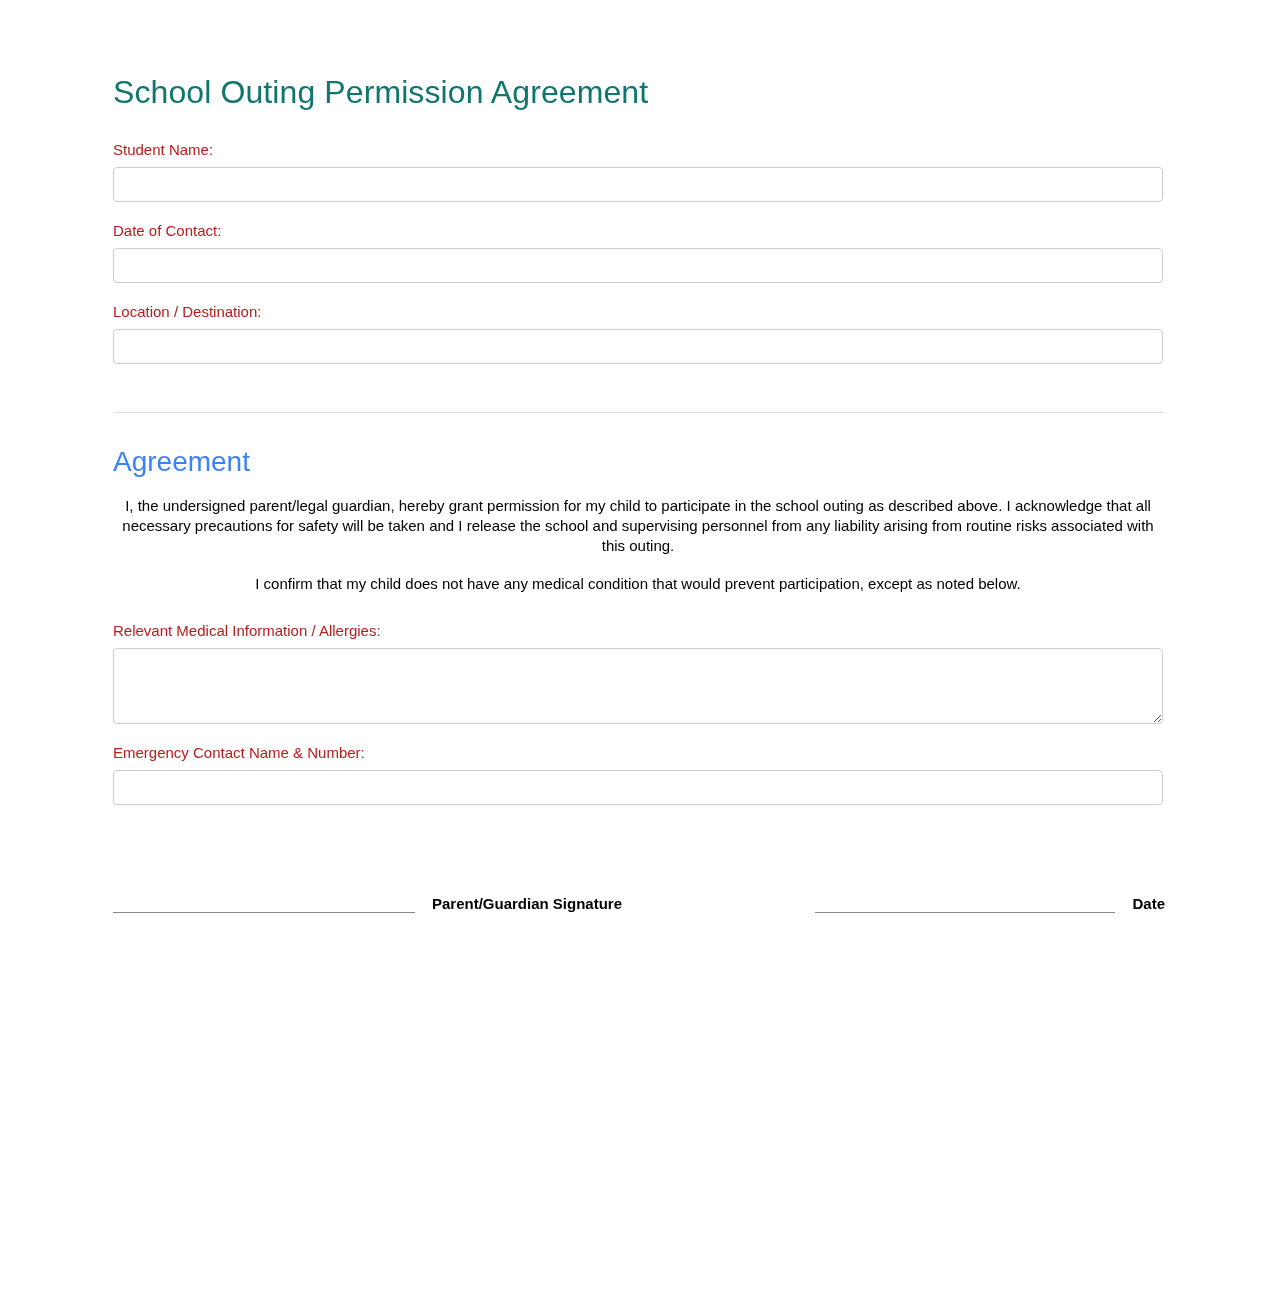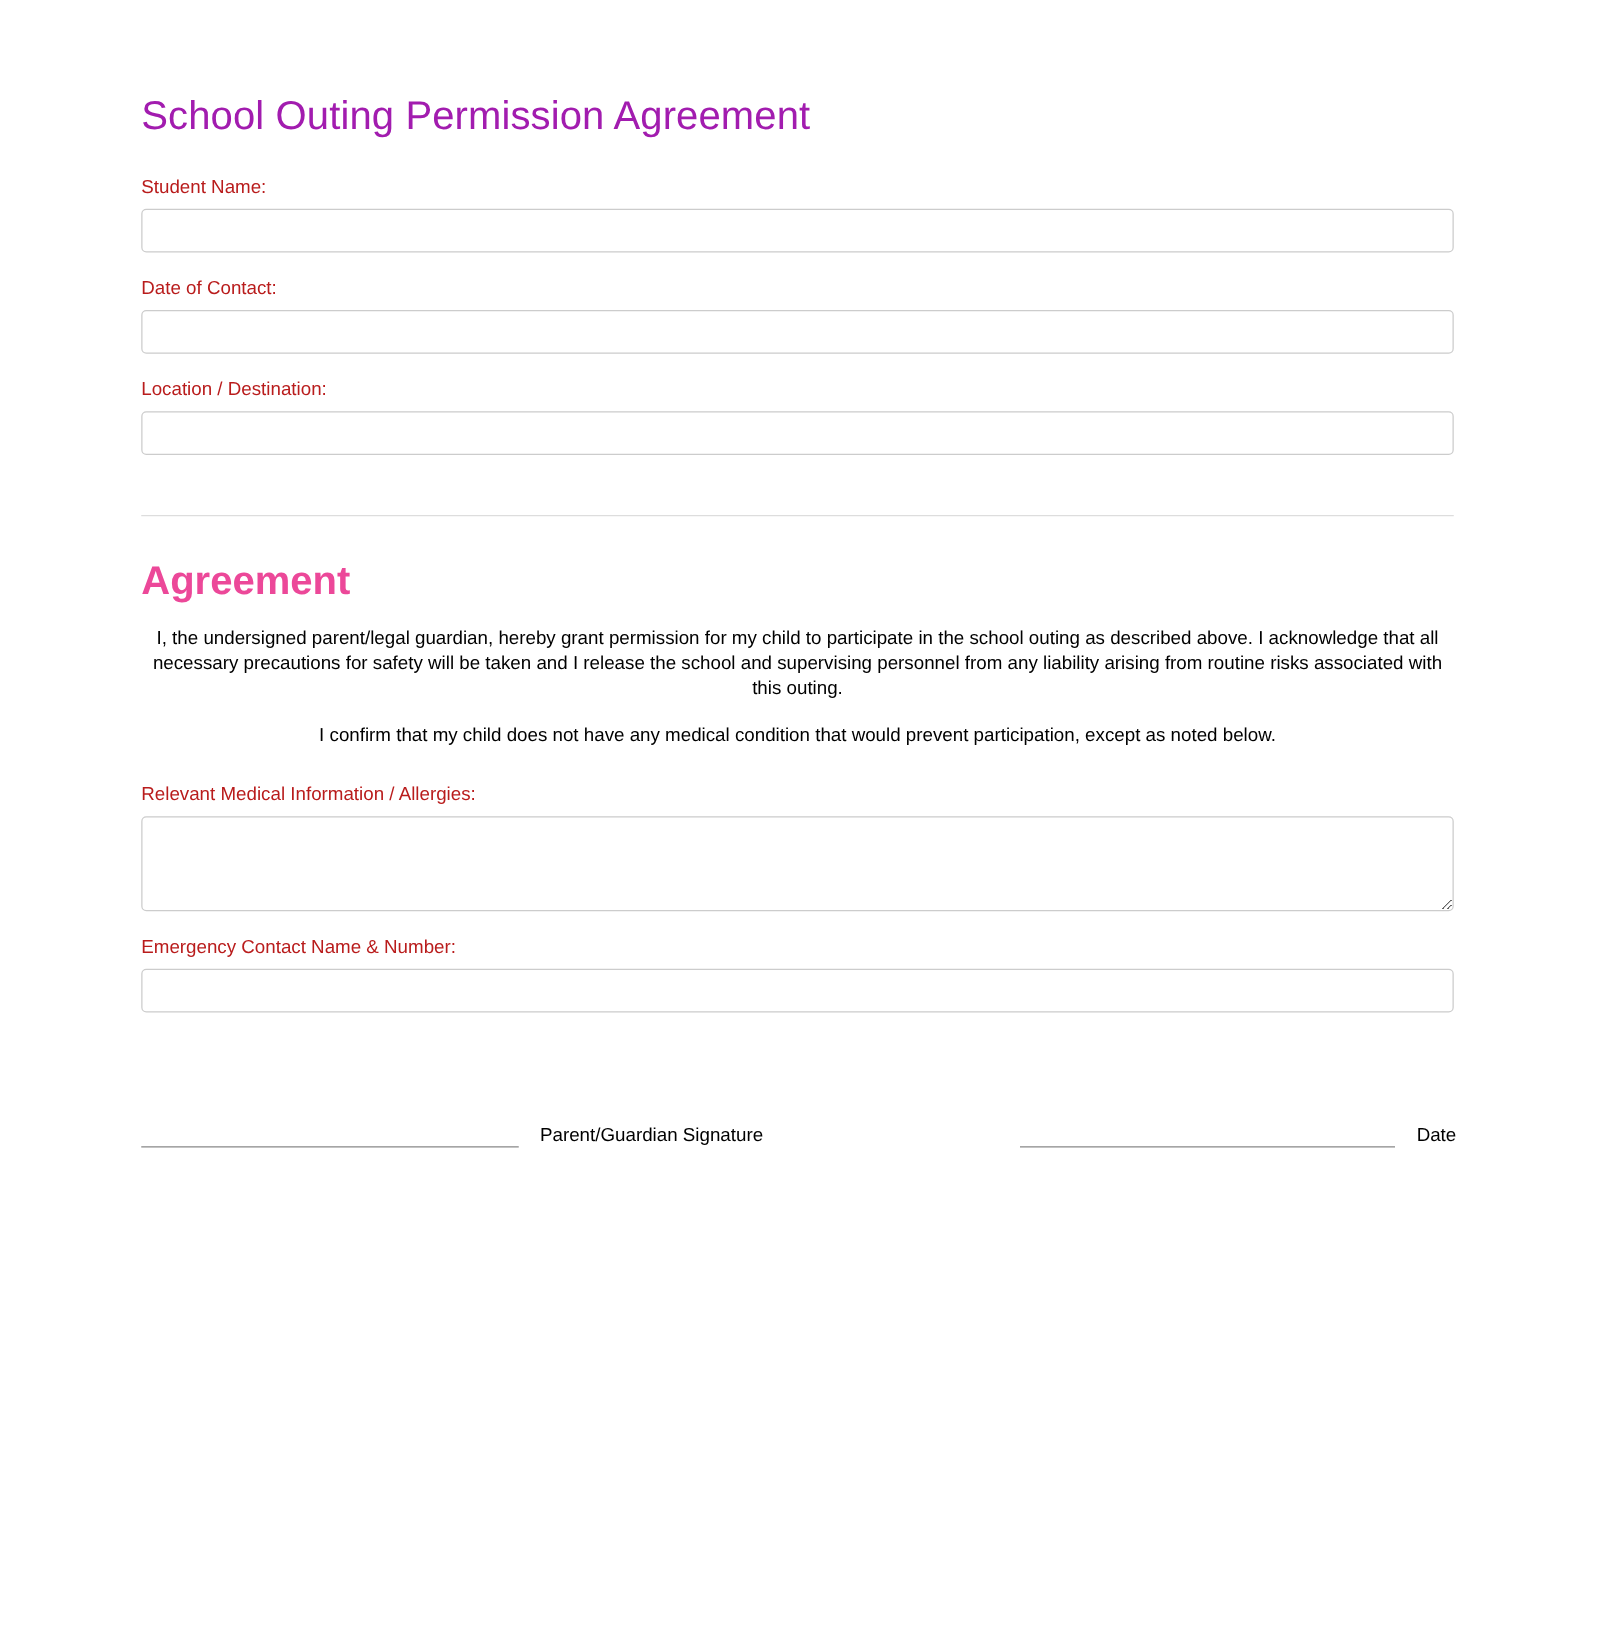--- a/index.html
+++ b/index.html
@@ -24,21 +24,21 @@
     margin: 0 auto;
     width: 1052px;
     padding-top: 74px;
   }
   h1.doc-title {
     font-family: "Liberation Sans", sans-serif;
     font-size: 32px;
     font-weight: 400;
     line-height: 1.15;
     margin: 0 0 30px 0;
-    color: #a21caf;
+    color: #0f766e;
     letter-spacing: 0.1px;
   }
   .field-group {
     margin-bottom: 20px;
   }
   .field-label {
     display: block;
     font-size: 15px;
     font-weight: 400;
     line-height: 18px;
@@ -73,45 +73,46 @@
     resize: vertical;
     overflow: auto;
   }
   hr.section-divider {
     border: none;
     border-top: 1px solid #dddddd;
     margin: 48px 0 0 0;
     width: 1050px;
   }
   h2.section-title {
-    font-size: 32px;
-    font-weight: 700;
+    font-size: 28px;
+    font-weight: 400;
     line-height: 1.2;
     margin: 32px 0 18px 0;
-    color: #ec4899;
+    color: #3b82f6;
   }
   p.body-text {
     font-size: 15px;
     line-height: 20px;
     margin: 0 0 18px 0;
     color: #000;
     width: 1050px;
     text-align: center;
   }
   p.body-text:last-of-type {
     margin-bottom: 16px;
   }
   .agreement-block {
     margin-bottom: 28px;
   }
   .sign-row {
     display: flex;
     align-items: flex-end;
     margin-top: 86px;
     width: 1052px;
+    font-weight: bold;
   }
   .sign-slot {
     display: flex;
     align-items: flex-end;
   }
   .sign-line {
     display: block;
     border-bottom: 1px solid #888888;
     height: 22px;
   }

